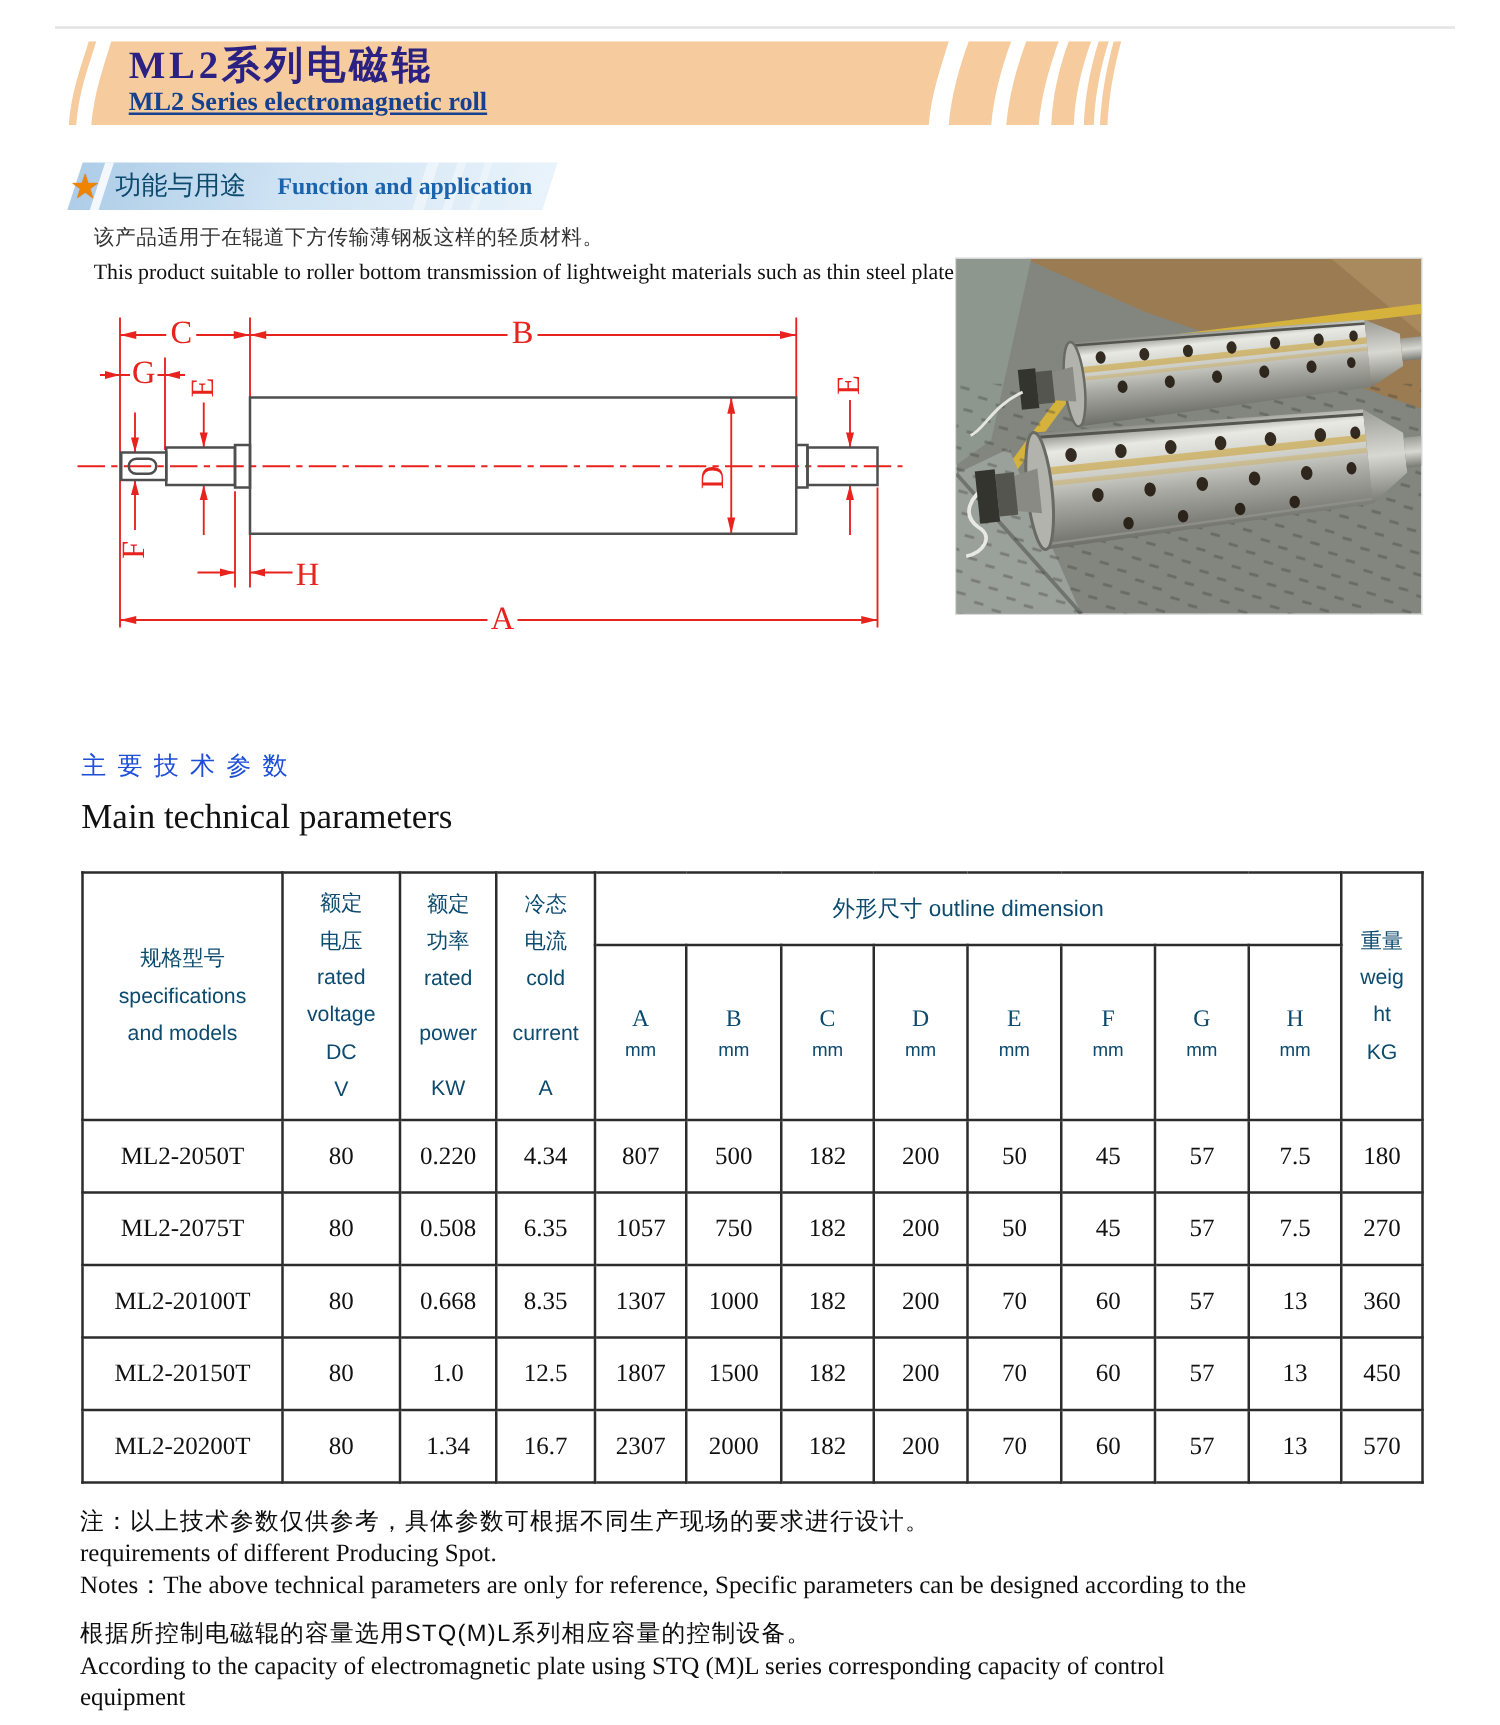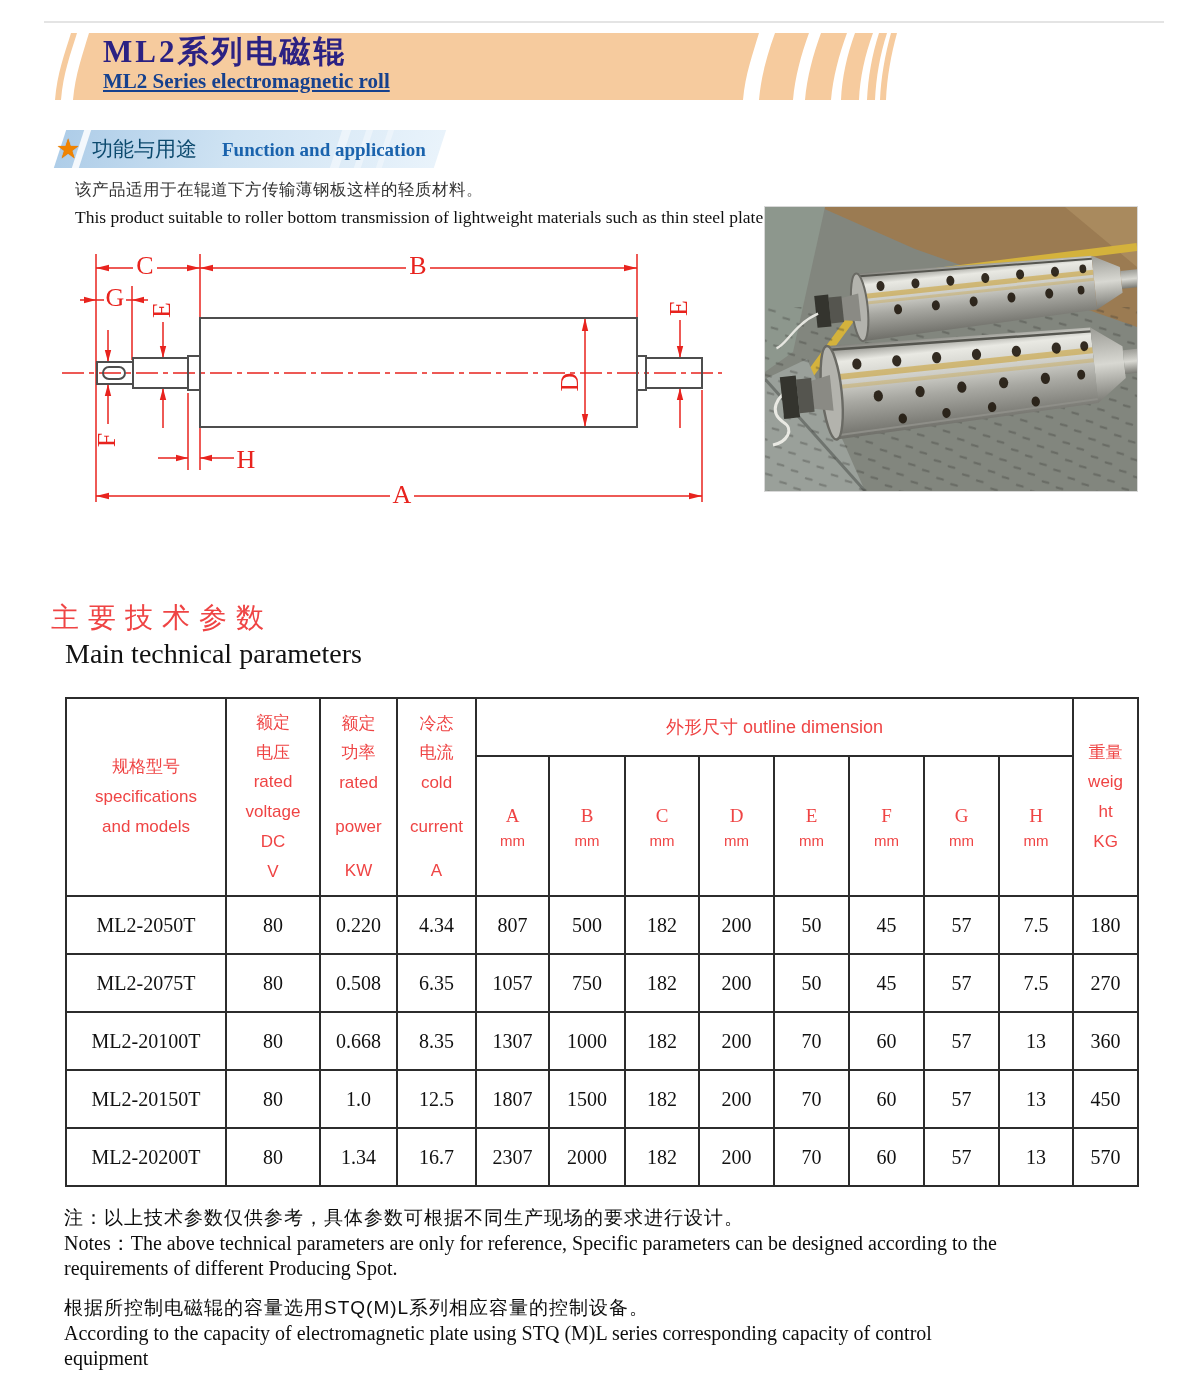--- a/index.html
+++ b/index.html
@@ -24,28 +24,28 @@
   .band-en{position:absolute;left:162px;top:7px;font-size:19px;font-weight:bold;color:#1a63ad;
       font-family:"Liberation Serif","DejaVu Serif",serif;line-height:26px;margin-left:12px;}
   
   .para-zh{left:75px;top:179px;font-size:16.5px;color:#333;letter-spacing:.5px;}
   .para-en{left:75px;top:207px;font-size:17.5px;color:#101010;
       font-family:"Liberation Serif","DejaVu Serif",serif;}
   
   .diagram{left:60px;top:240px;}
   .photo{left:764px;top:206px;border:1px solid #d8d8d8;}
   
-  .params-zh{left:51px;top:601px;font-size:28px;color:#ef4444;letter-spacing:9px;line-height:1.2;}
+  .params-zh{left:65px;top:601px;font-size:20px;color:#1d4ed8;letter-spacing:9px;line-height:1.2;}
   .params-en{left:65px;top:637px;font-size:28px;color:#111;
       font-family:"Liberation Serif","DejaVu Serif",serif;line-height:1.2;}
   
   .tbl{left:65px;top:697px;border-collapse:collapse;table-layout:fixed;width:1072px;}
   .tbl th,.tbl td{border:2px solid #2c2c2c;text-align:center;vertical-align:middle;
       font-weight:normal;padding:0;}
-  .tbl th{font-size:17px;line-height:1.5;color:#ef4444;margin-top:25px;}
+  .tbl th{font-size:17px;line-height:1.5;color:#0c4a6e;margin-top:25px;}
   .tbl .hdr-sm div{line-height:1.75;}
   .tbl td{font-family:"Liberation Serif","DejaVu Serif",serif;font-size:20px;color:#111;}
   .row-h{height:58px;}
   .unit{font-size:15px;line-height:1.3;}
   .dimletter{font-size:19px;line-height:1.5;font-family:"Liberation Serif","DejaVu Serif",serif;}
   
   .notes1{left:64px;top:1205px;width:1090px;}
   .notes2{left:64px;top:1295px;width:1090px;}
   .note-zh{font-size:19px;color:#0d0d0d;letter-spacing:1px;line-height:1.35;}
   .note-en{font-size:20px;color:#0d0d0d;line-height:1.27;
@@ -424,22 +424,22 @@
       <td>60</td>
       <td>57</td>
       <td>13</td>
       <td>570</td>
     </tr>
       </tbody>
   </table>
 
   <div class="abs notes1">
     <div class="note-zh">注：以上技术参数仅供参考，具体参数可根据不同生产现场的要求进行设计。</div>
+    <div class="note-en">requirements of different   Producing Spot.</div>
     <div class="note-en">Notes：The above technical parameters are only for reference,  Specific parameters can be designed according to the</div>
-    <div class="note-en">requirements of different   Producing Spot.</div>
   </div>
   <div class="abs notes2">
     <div class="note-zh">根据所控制电磁辊的容量选用STQ(M)L系列相应容量的控制设备。</div>
     <div class="note-en">According to the capacity  of  electromagnetic plate using STQ (M)L  series corresponding capacity of  control</div>
     <div class="note-en">equipment</div>
   </div>
 
 </div>
 
 </body></html>

